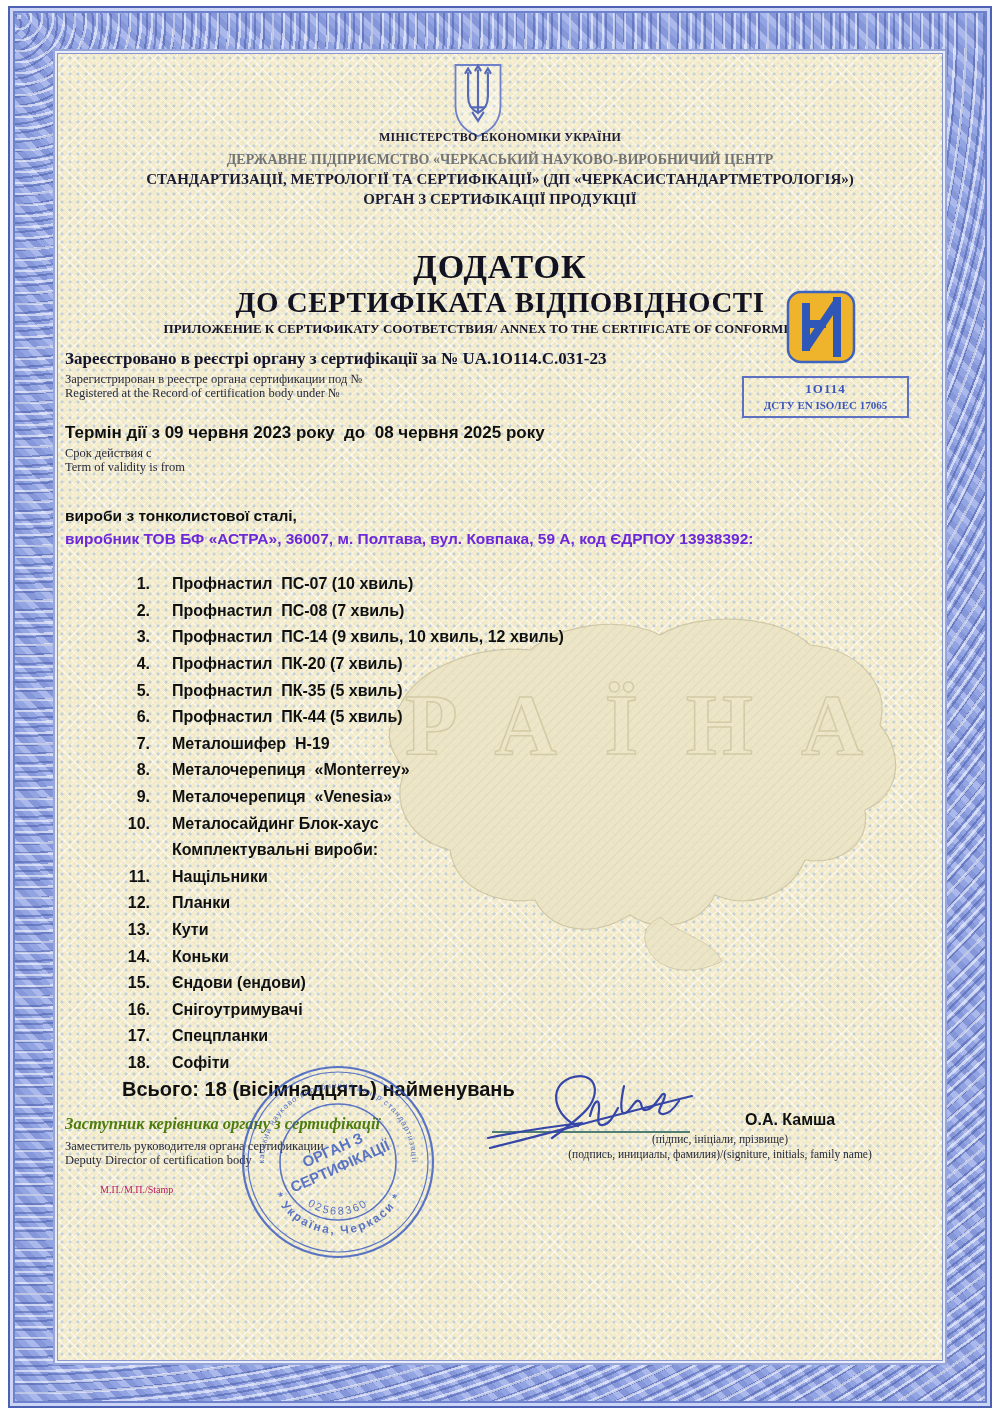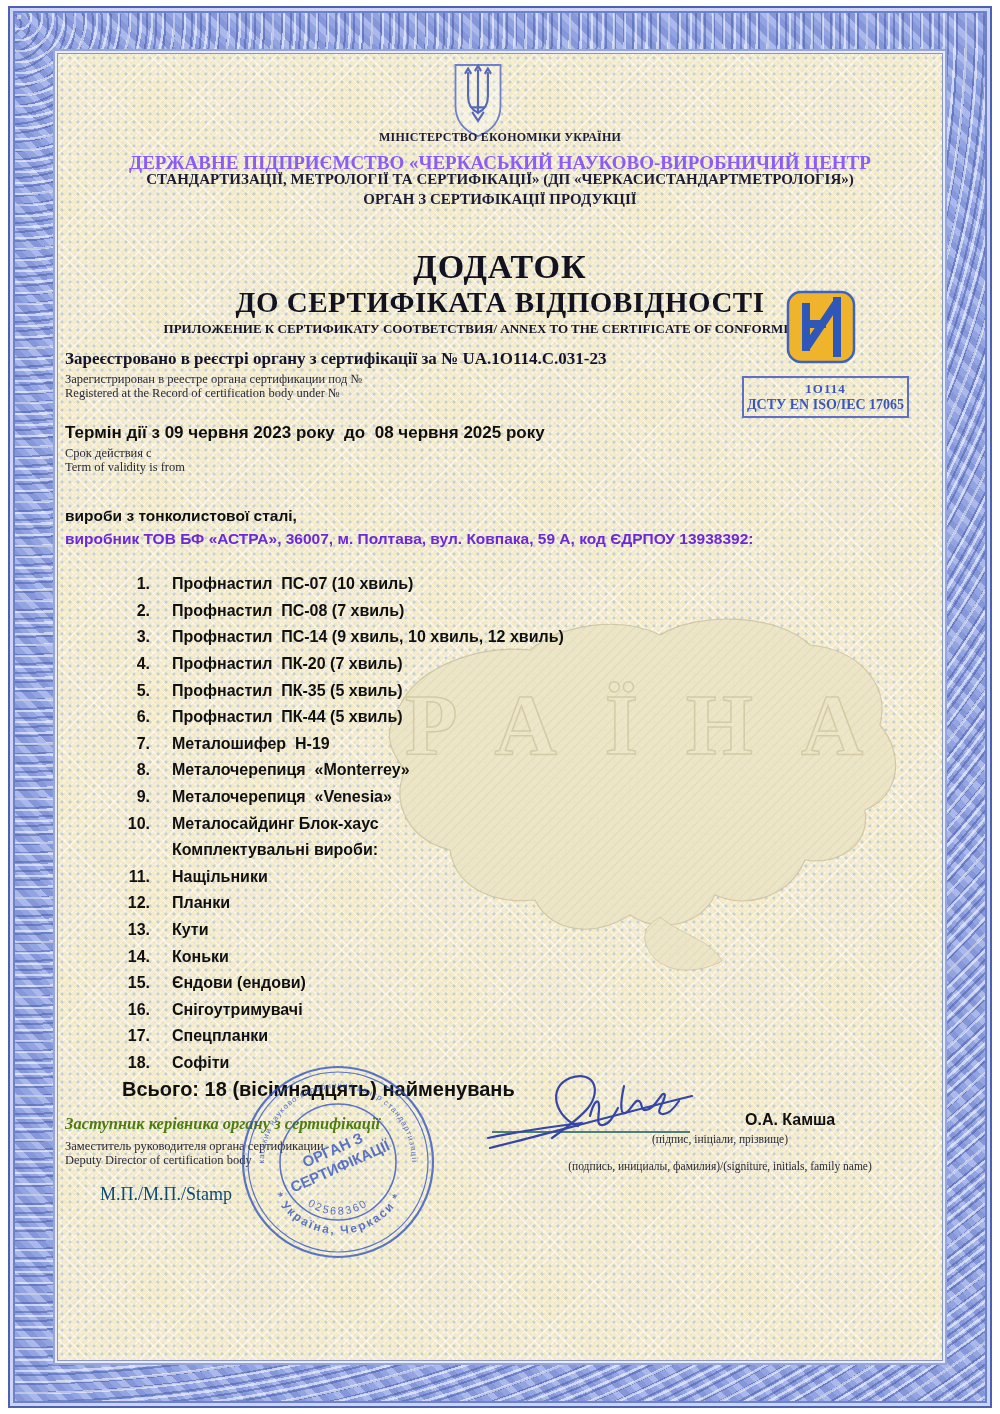--- a/index.html
+++ b/index.html
@@ -31,64 +31,64 @@
   }
   .content{position:absolute;inset:0;z-index:2;}
   .wm{position:absolute;z-index:1;}
   .c{position:absolute;left:70px;right:70px;text-align:center;}
   .serifB{font-family:"Liberation Serif",serif;font-weight:bold;}
   .sansB{font-family:"Liberation Sans",sans-serif;font-weight:bold;}
   .small{font-size:12.5px;color:#2a2a38;}
   .pre{white-space:pre;}
 
   .hdr1{top:130px;font-size:12px;letter-spacing:.2px;color:#1b1b33;}
-  .hdr2{top:152px;font-size:19px;color:#8b5cf6;}
+  .hdr2{top:152px;font-size:14px;color:#737373;}
   .hdr3{top:171px;font-size:15px;color:#1b1b33;}
   .hdr4{top:191px;font-size:15px;color:#1b1b33;}
 
   .title1{top:248px;font-size:34px;letter-spacing:1px;color:#121220;}
   .title2{top:286px;font-size:29px;letter-spacing:.5px;color:#121220;}
   .title3{top:321px;font-size:13px;left:95px;right:125px;color:#15152a;}
 
   .reg1{position:absolute;left:65px;top:349px;font-size:17px;color:#13132a;}
   .reg2{position:absolute;left:65px;top:372px;}
   .reg3{position:absolute;left:65px;top:386px;}
 
   .badge{position:absolute;left:786px;top:290px;width:70px;height:74px;z-index:3;}
   .accbox{
     position:absolute;left:742px;top:376px;width:163px;height:38px;z-index:3;
     border:2px solid #5d70c2;color:#3b55b8;text-align:center;
   }
   .accbox .code{font-size:13px;line-height:18px;margin-top:2px;letter-spacing:1px;}
-  .accbox .std{font-size:14px;line-height:14px;}
+  .accbox .std{font-size:11px;line-height:14px;}
 
   .valid1{position:absolute;left:65px;top:423px;font-size:17px;color:#0f0f0f;}
   .valid2{position:absolute;left:65px;top:446px;}
   .valid3{position:absolute;left:65px;top:460px;}
 
   .prod1{position:absolute;left:65px;top:507px;font-size:15.5px;color:#0f0f0f;}
   .prod2{position:absolute;left:65px;top:530px;font-size:15.5px;color:#6d28d9;}
 
   #product-list{position:absolute;left:72px;top:571px;width:720px;}
   .prow{height:26.6px;display:flex;align-items:center;font-family:"Liberation Sans",sans-serif;font-weight:bold;font-size:16px;color:#101010;}
   .prow .num{width:78px;text-align:right;flex:none;}
   .prow .txt{margin-left:22px;white-space:pre;text-align:center;}
 
   .total{position:absolute;left:122px;top:1078px;font-size:20px;color:#101010;}
 
   .pos1{position:absolute;left:65px;top:1114px;font-size:16.5px;color:#4d7c0f;font-style:italic;}
   .pos2{position:absolute;left:65px;top:1139px;}
   .pos3{position:absolute;left:65px;top:1153px;}
-  .mp{position:absolute;left:100px;top:1184px;font-size:18px;color:#0c4a6e;}
+  .mp{position:absolute;left:100px;top:1184px;font-size:10px;color:#be185d;}
 
   .sigline{position:absolute;left:492px;top:1131px;width:198px;border-top:2px solid #4e7f72;z-index:4;}
   .signame{position:absolute;left:745px;top:1111px;font-size:16px;color:#101010;}
   .sigcap{position:absolute;left:520px;width:400px;text-align:center;font-size:11.5px;color:#2a2a38;}
   .sigcap1{top:1133px;}
-  .sigcap2{top:1148px;margin-top:12px;}
+  .sigcap2{top:1148px;}
   .sig-svg{position:absolute;left:486px;top:1068px;z-index:5;}
   .stamp-svg{position:absolute;left:238px;top:1062px;z-index:6;opacity:.9;}
 
   .wm-map{left:360px;top:555px;}
   .wm-word{
     position:absolute;left:405px;top:675px;z-index:1;
     font-family:"Liberation Serif",serif;font-weight:bold;font-size:86px;letter-spacing:48px;
     color:rgba(240,233,204,.28);-webkit-text-stroke:1.5px rgba(206,196,158,.8);
   }
 </style>

